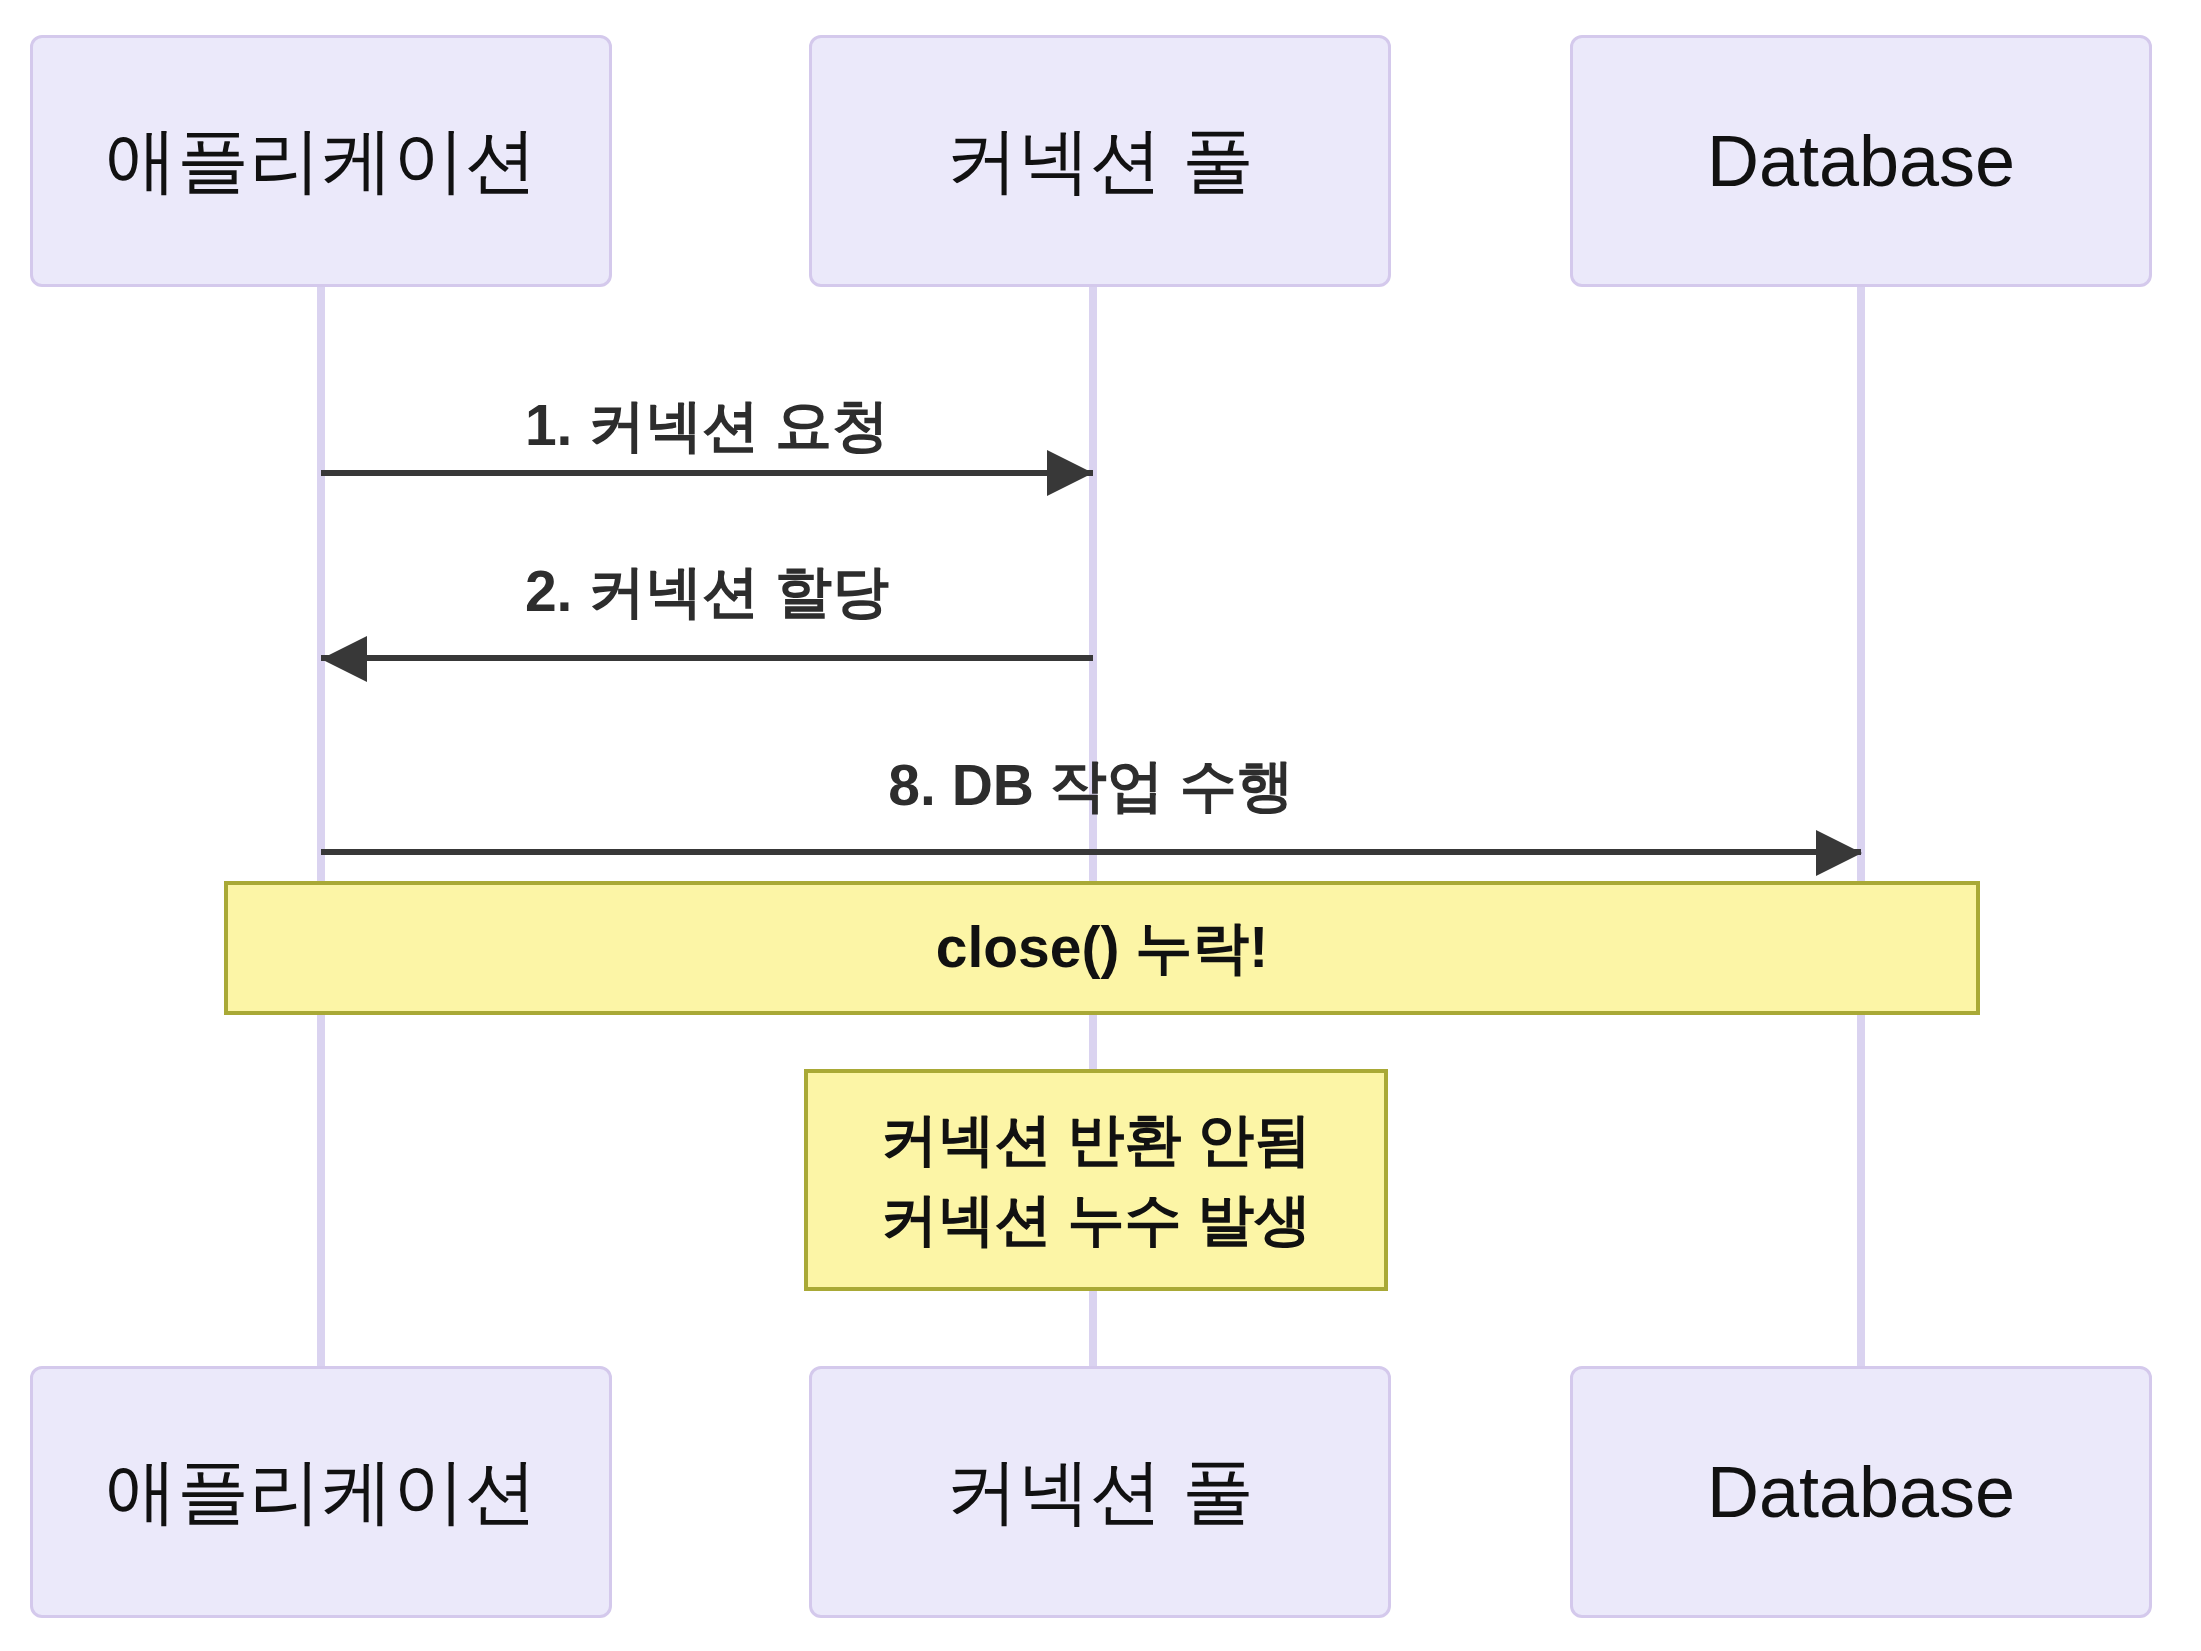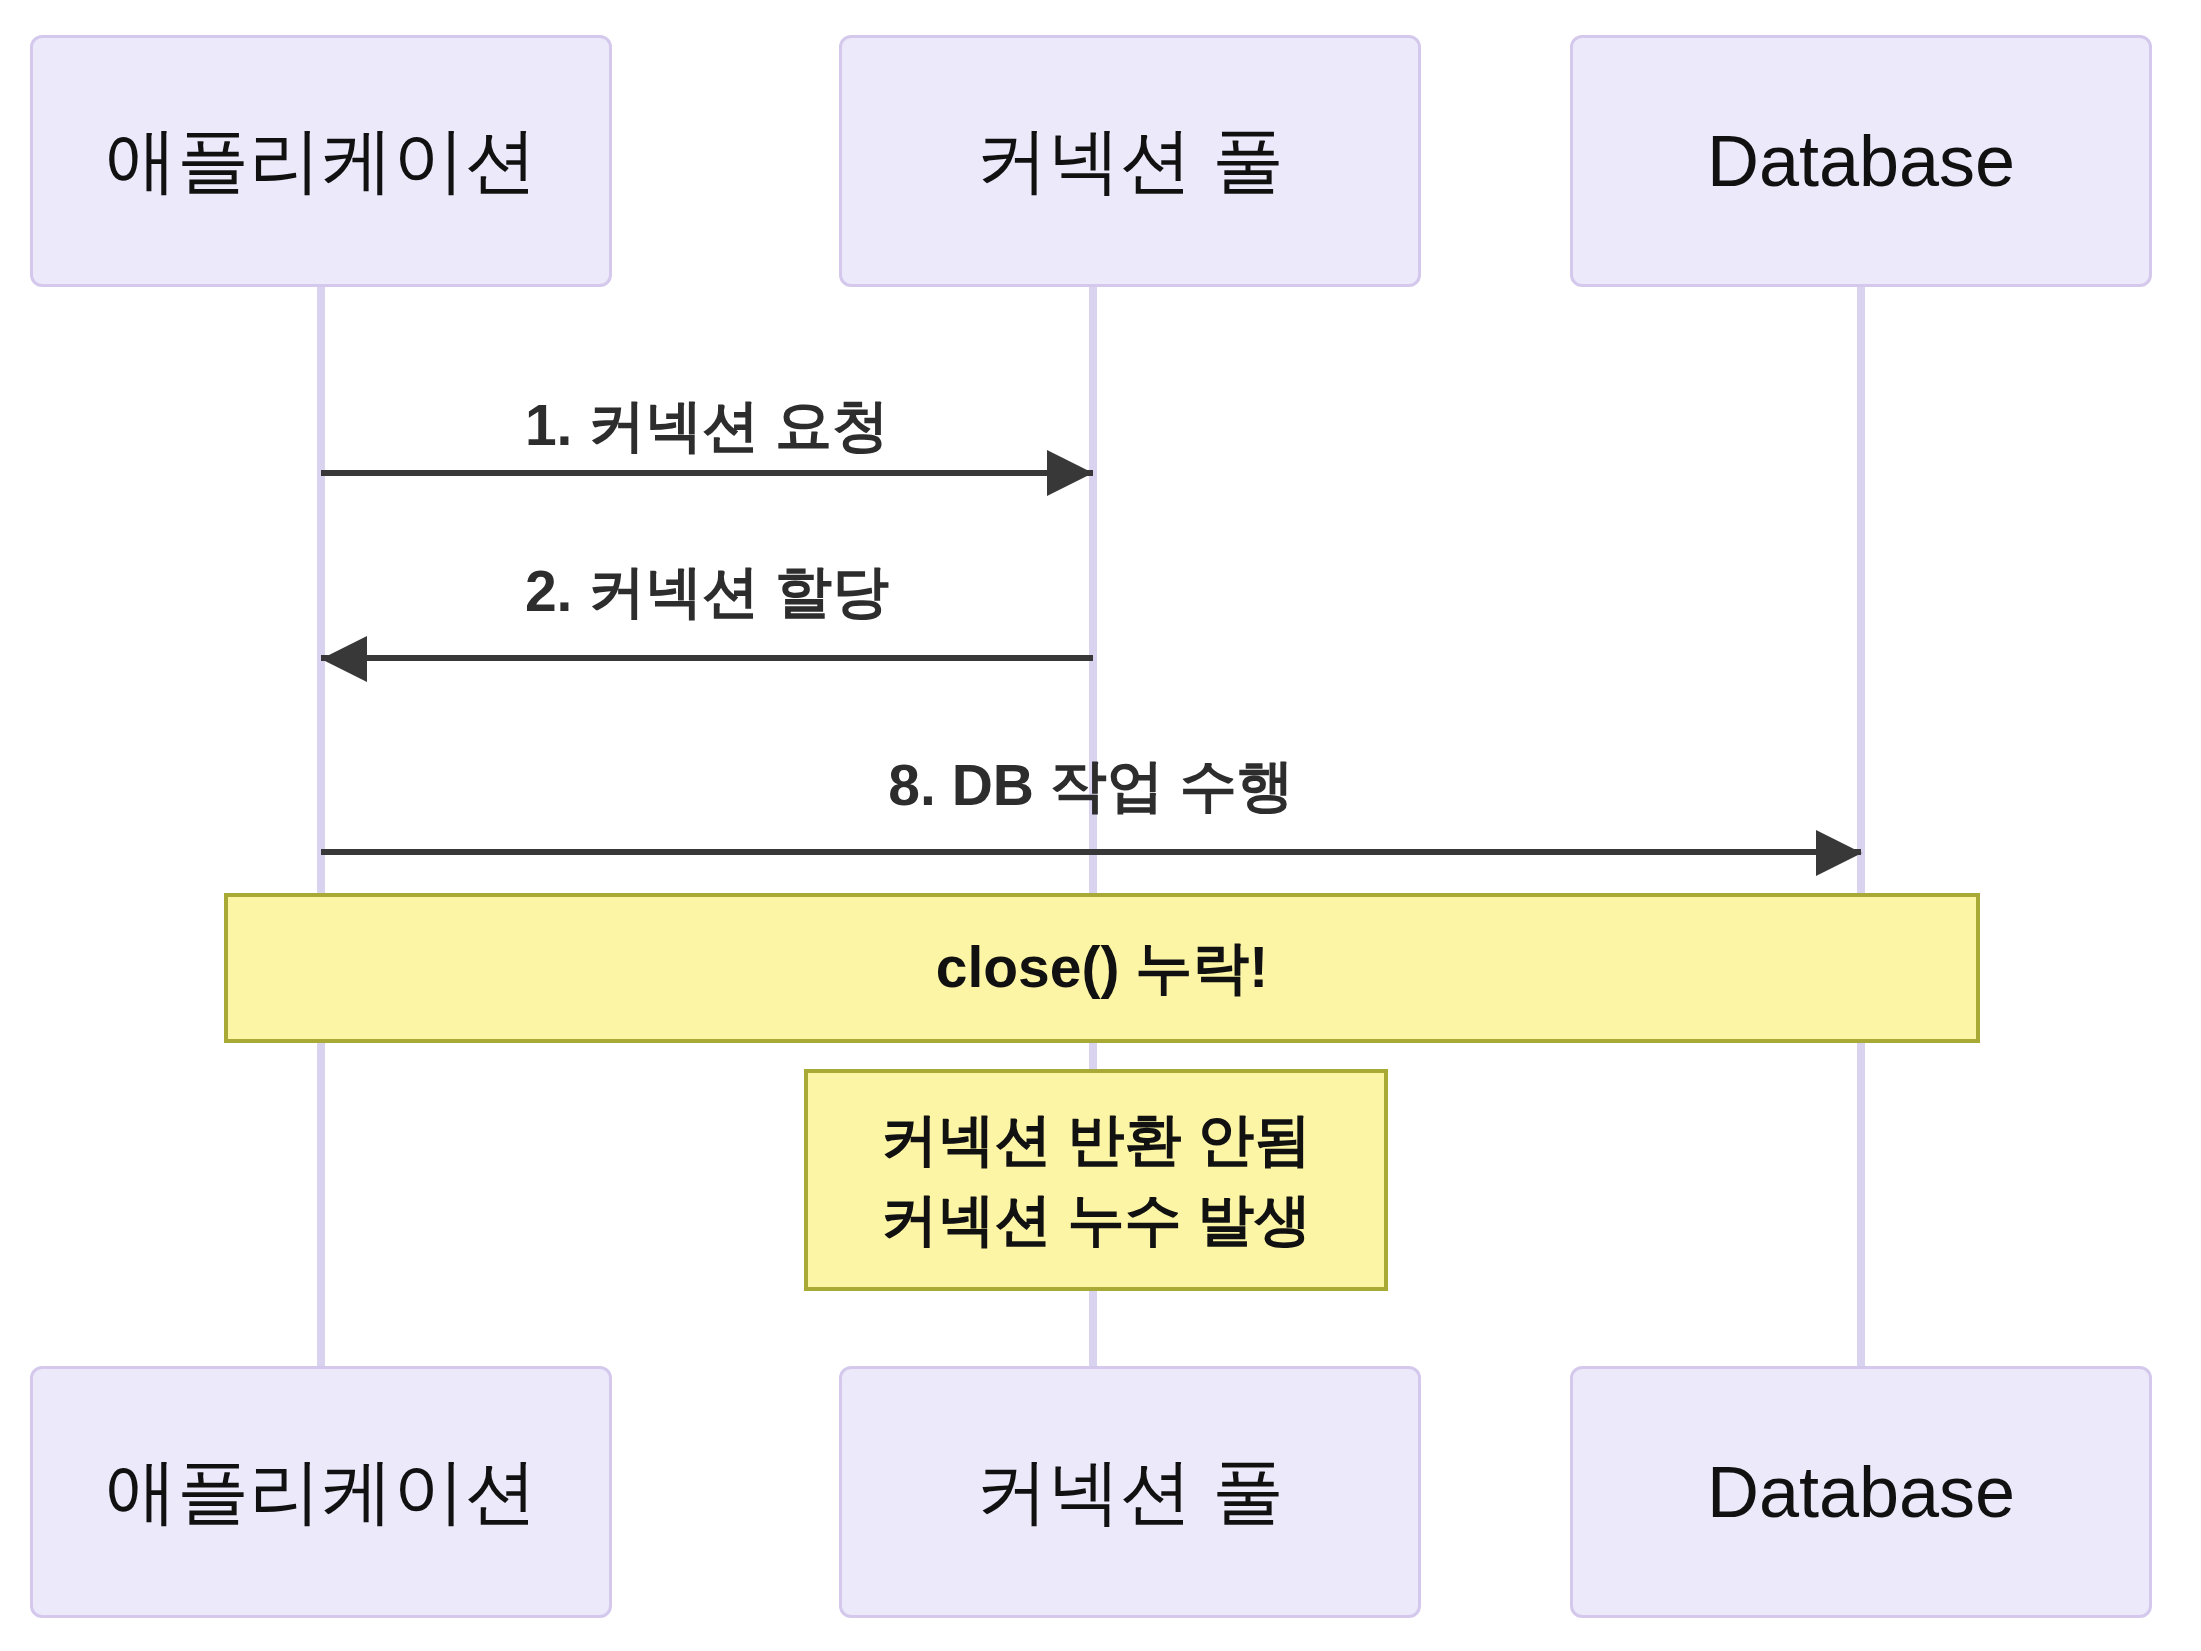--- a/index.html
+++ b/index.html
@@ -37,21 +37,21 @@
     display: flex;
     align-items: center;
     justify-content: center;
     font-size: 72px;
     color: #111111;
     z-index: 4;
   }
   .row-top    { top: 35px; }
   .row-bottom { top: 1366px; }
   .col-1 { left: 30px; }
-  .col-2 { left: 839px; }
+  .col-2 { left: 809px; }
   .col-3 { left: 1570px; }
 
   
   .msg-label {
     position: absolute;
     transform: translateX(-50%);
     font-size: 57px;
     font-weight: 600;
     color: #2d2d2d;
     white-space: nowrap;
@@ -98,21 +98,21 @@
     align-items: center;
     justify-content: center;
     text-align: center;
     font-size: 57px;
     font-weight: 700;
     color: #111111;
     z-index: 3;
   }
   .note-band {
     left: 224px; top: 881px;
-    width: 1756px; height: 150px; margin-top: 12px;
+    width: 1756px; height: 134px;
   }
   .note-pool {
     left: 804px; top: 1069px;
     width: 584px; height: 222px;
     line-height: 1.4;
   }
 </style>
 </head>
 <body>
 

